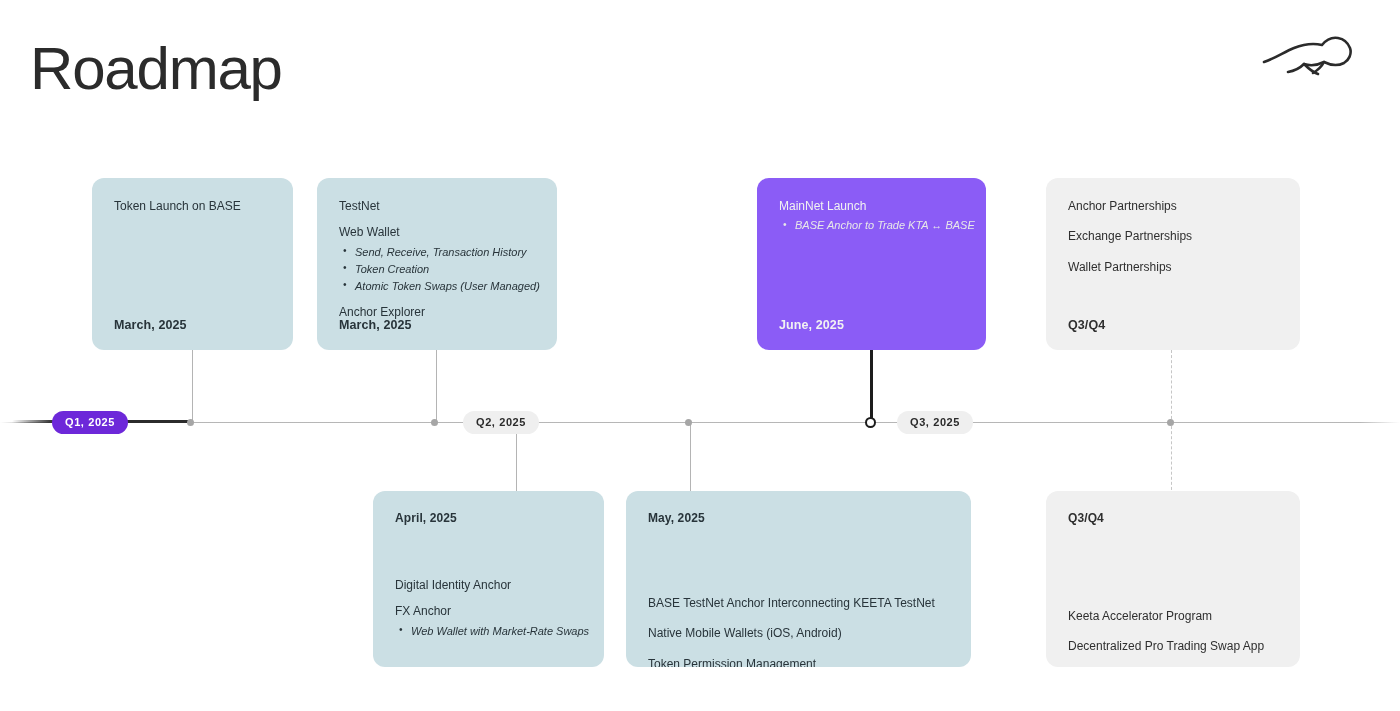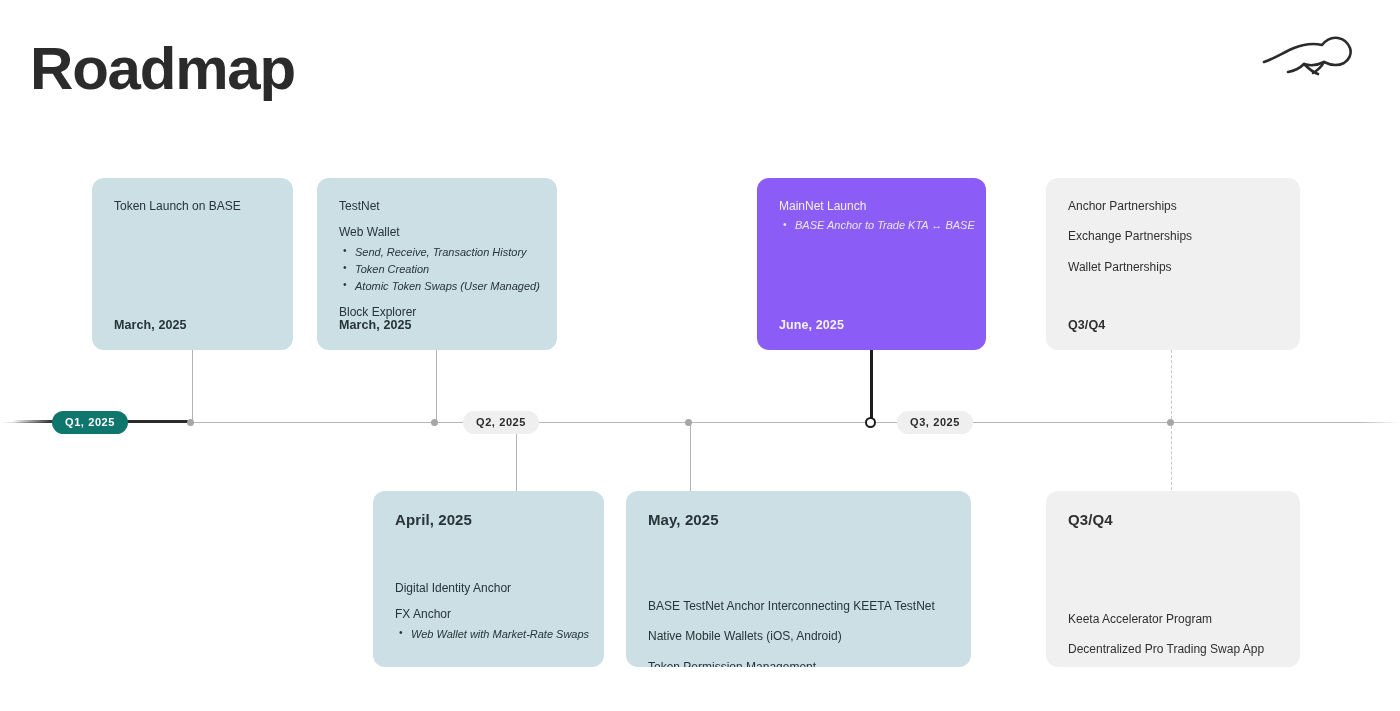--- a/index.html
+++ b/index.html
@@ -18,21 +18,21 @@
     height: 711px;
     background: #ffffff;
   }
 
   
   .page-title {
     position: absolute;
     left: 30px;
     top: 36px;
     font-size: 60px;
-    font-weight: 700;
+    font-weight: 400;
     letter-spacing: -1.2px;
     color: #2b2b2b;
     line-height: 1.1;
   }
 
   .logo {
     position: absolute;
     right: 40px;
     top: 28px;
     width: 100px;
@@ -82,21 +82,21 @@
     top: 411px;
     height: 23px;
     line-height: 23px;
     padding: 0 13px;
     border-radius: 12px;
     font-size: 11px;
     font-weight: bold;
     letter-spacing: 0.6px;
     white-space: nowrap;
   }
-  .q-pill.dark { background: #0f766e; color: #ffffff; }
+  .q-pill.dark { background: #6d28d9; color: #ffffff; }
   .q-pill.light { background: #efefef; color: #2b2b2b; }
 
   
   .axis-dot {
     position: absolute;
     width: 7px;
     height: 7px;
     border-radius: 50%;
     background: #a6a6a6;
     top: 418.5px;
@@ -164,21 +164,21 @@
 
   .card-date {
     position: absolute;
     left: 22px;
     bottom: 18px;
     font-size: 12.5px;
     font-weight: bold;
     letter-spacing: 0.1px;
   }
   .card-date-top {
-    font-size: 15px;
+    font-size: 12px;
     font-weight: bold;
     letter-spacing: 0.1px;
     margin-bottom: 12px;
   }
 
   
   #card-token-launch   { left: 92px;   top: 178px; width: 201px; height: 172px; }
   #card-testnet        { left: 317px;  top: 178px; width: 240px; height: 172px; }
   #card-mainnet        { left: 757px;  top: 178px; width: 229px; height: 172px; }
   #card-partnerships   { left: 1046px; top: 178px; width: 254px; height: 172px; }
@@ -232,21 +232,21 @@
   </div>
 
   <div class="card blue" id="card-testnet">
     <div class="card-line">TestNet</div>
     <div class="card-line gap-top-sm">Web Wallet</div>
     <ul class="bullets">
       <li>Send, Receive, Transaction History</li>
       <li>Token Creation</li>
       <li>Atomic Token Swaps (User Managed)</li>
     </ul>
-    <div class="card-line gap-top-sm">Block Explorer</div>
+    <div class="card-line gap-top-sm">Anchor Explorer</div>
     <div class="card-date">March, 2025</div>
   </div>
 
   <div class="card dark" id="card-mainnet">
     <div class="card-line">MainNet Launch</div>
     <ul class="bullets">
       <li>BASE Anchor to Trade KTA ↔ BASE</li>
     </ul>
     <div class="card-date">June, 2025</div>
   </div>

